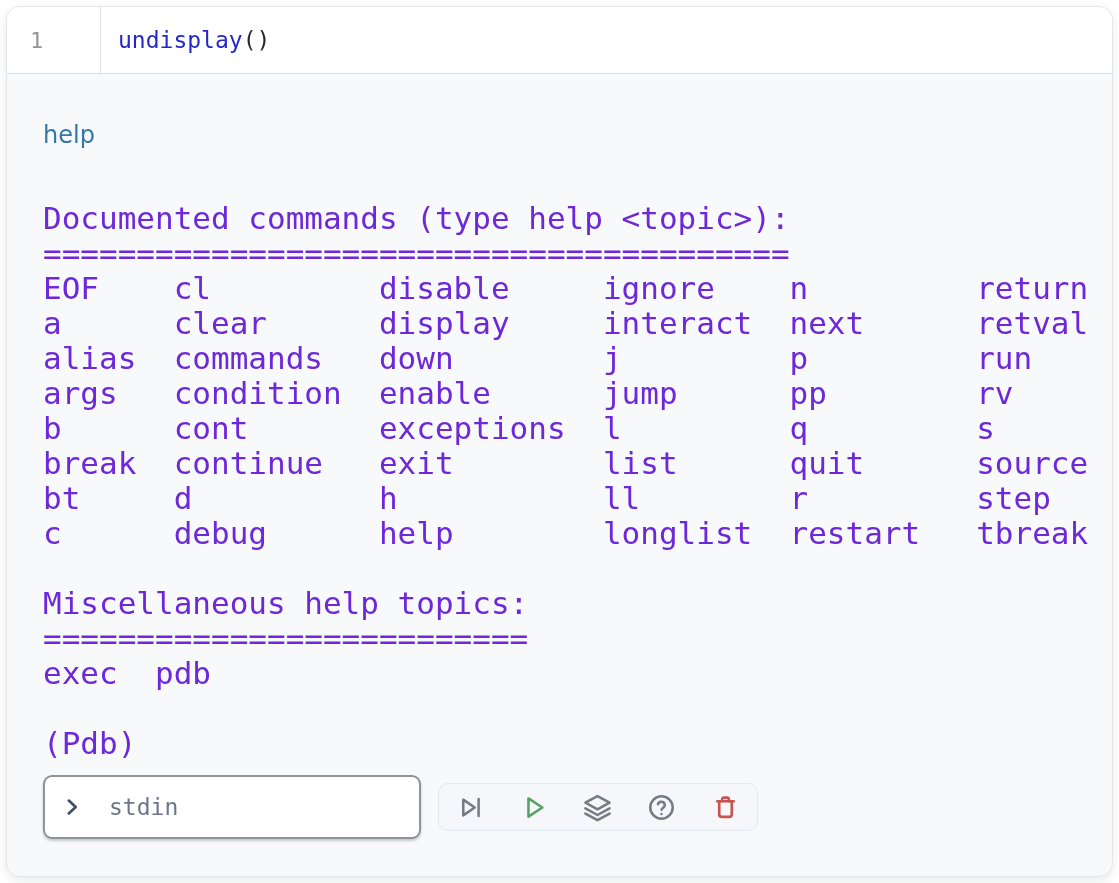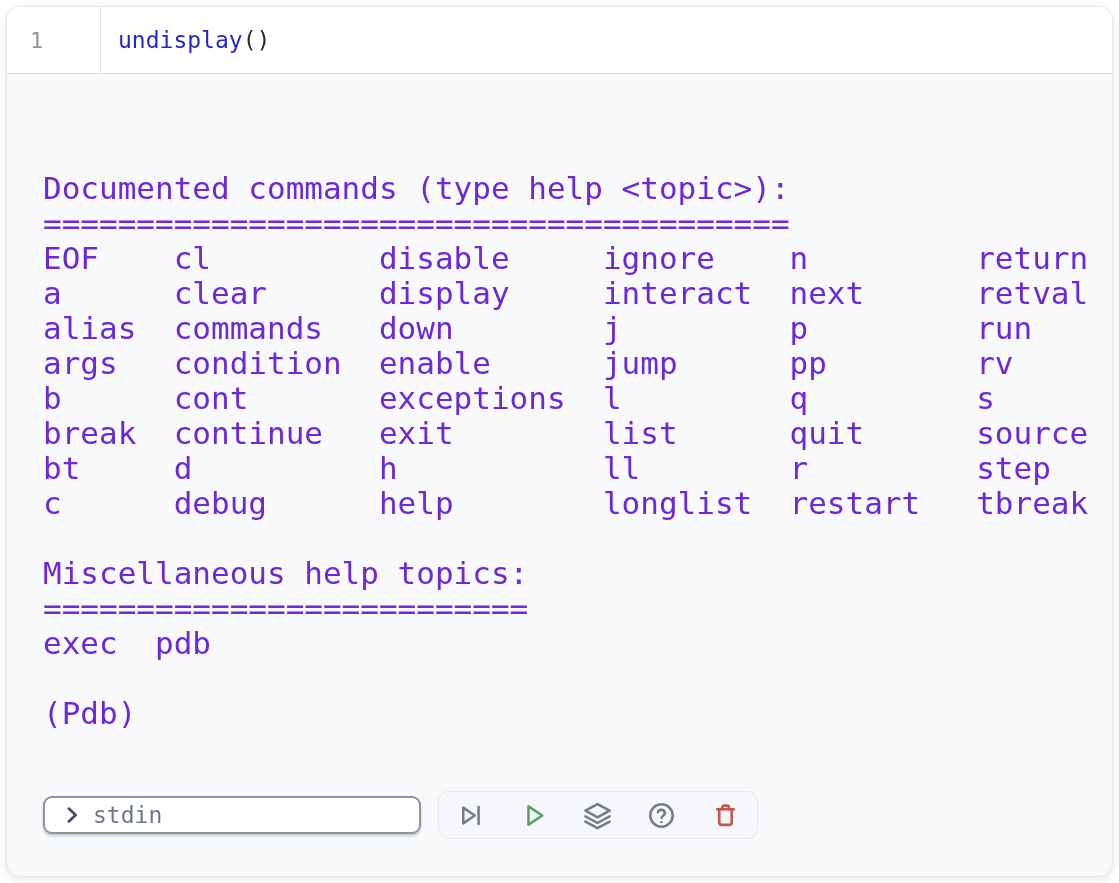--- a/index.html
+++ b/index.html
@@ -65,28 +65,28 @@
     font-size: 31px; line-height: 35px;
     color: #6d28d9;
     white-space: pre;
   }
   
   .bottom-row {
     margin-top: auto;
     display: flex; align-items: center;
   }
   .stdin-box {
-    width: 378px; height: 38px;
+    width: 378px; height: 64px;
     background: #ffffff;
     border: 2px solid #8d949c;
     border-radius: 9px;
     box-shadow: 0 2px 3px rgba(0,0,0,0.20);
     display: flex; align-items: center;
     padding: 0 14px 0 16px;
-    gap: 10px;
+    gap: 26px;
   }
   .stdin-box svg { flex: 0 0 auto; }
   .stdin-input {
     border: none; outline: none; background: transparent;
     font-family: "DejaVu Sans Mono", monospace;
     font-size: 23px; color: #30404f;
     width: 100%; padding: 0;
   }
   .stdin-input::placeholder { color: #6b7789; opacity: 1; }
   .toolbar {
@@ -116,20 +116,21 @@
     <div class="gutter">
       <span class="line-number">1</span>
     </div>
     <div class="code-line">
         <span class="kw">undisplay</span>
         <span class="punct">()</span>
       </div>
   </div>
 
   <div class="output">
+    <div class="echo">help</div>
 
     <pre class="console-text">Documented commands (type help &lt;topic&gt;):
 ========================================
 EOF    cl         disable     ignore    n         return  u          where
 a      clear      display     interact  next      retval  unalias
 alias  commands   down        j         p         run     undisplay
 args   condition  enable      jump      pp        rv      unt
 b      cont       exceptions  l         q         s       until
 break  continue   exit        list      quit      source  up
 bt     d          h           ll        r         step    w

